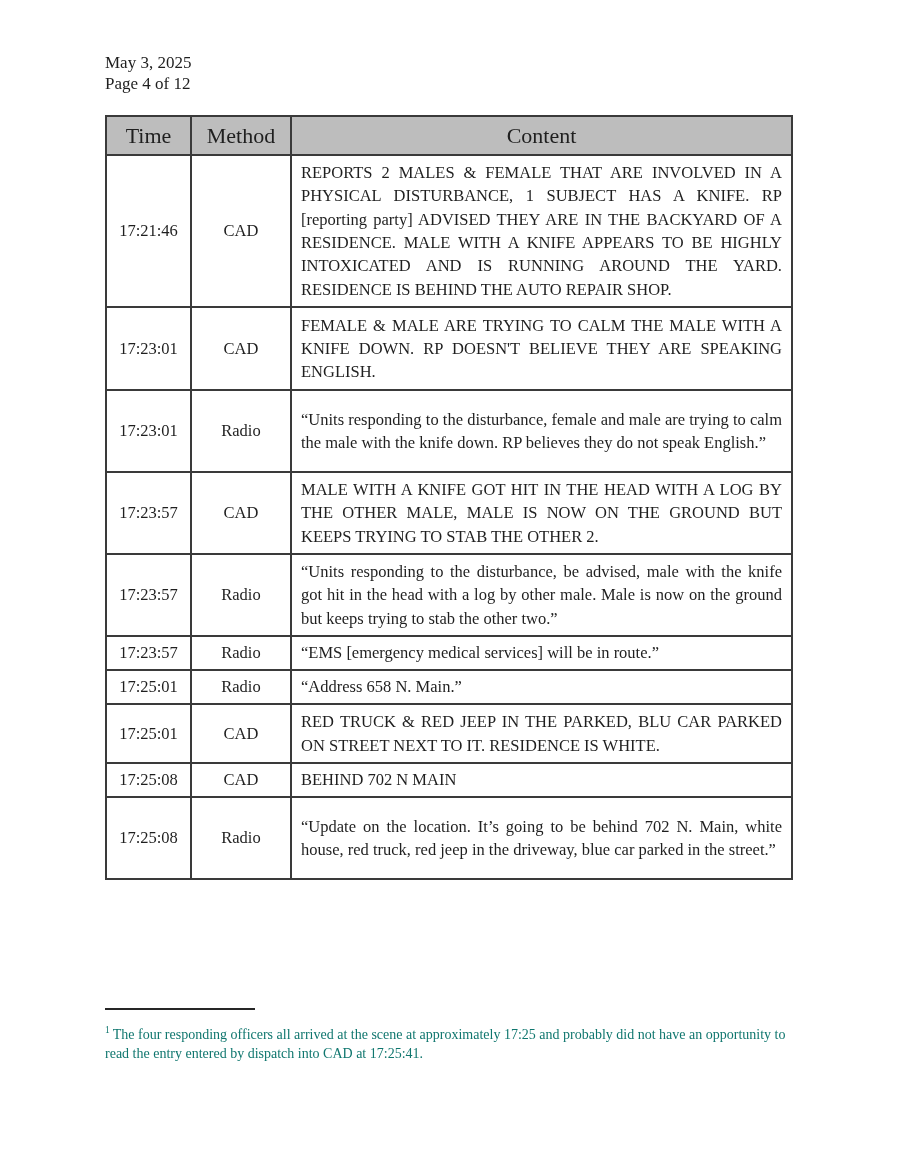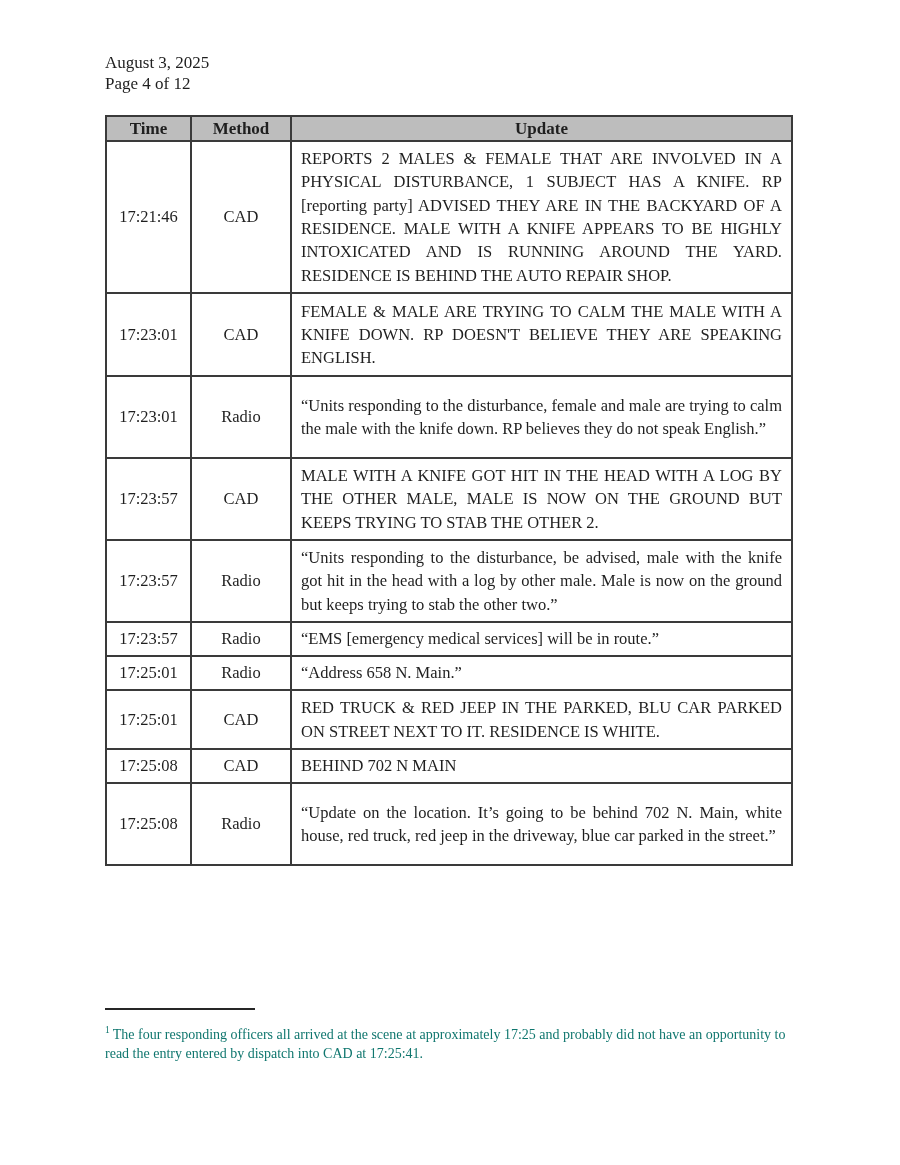--- a/index.html
+++ b/index.html
@@ -24,23 +24,23 @@
     top: 115px;
     width: 688px;
     border-collapse: collapse;
     table-layout: fixed;
   }
   .log-table col.col-time   { width: 85px;  }
   .log-table col.col-method { width: 100px; }
   .log-table th {
     background: var(--header-bg, #bdbdbd);
     border: 2px solid var(--border, #3a3a3a);
-    font-size: 17px;
-    font-weight: bold;
-    height: 25px;
+    font-size: 22px;
+    font-weight: normal;
+    height: 39px;
     text-align: center;
     vertical-align: middle;
   }
   .log-table td {
     border: 2px solid var(--border, #3a3a3a);
     vertical-align: middle;
     font-size: 16.5px;
   }
   td.time, td.method { text-align: center; }
   td.content {
@@ -67,35 +67,35 @@
     text-align: left;
   }
   .footnote sup { font-size: 9.5px; margin-right: 3px; }
 </style>
 </head>
 <body>
 
 <div class="page">
 
   <header class="page-header">
-    <div>August 3, 2025</div>
+    <div>May 3, 2025</div>
     <div>Page 4 of 12</div>
   </header>
 
   <table class="log-table">
     <colgroup>
       <col class="col-time">
       <col class="col-method">
       <col class="col-content">
     </colgroup>
     <thead>
       <tr>
         <th>Time</th>
         <th>Method</th>
-        <th>Update</th>
+        <th>Content</th>
       </tr>
     </thead>
     <tbody>
       <tr style="height:152px">
         <td class="time">17:21:46</td>
         <td class="method">CAD</td>
         <td class="content">REPORTS 2 MALES &amp; FEMALE THAT ARE INVOLVED IN A PHYSICAL DISTURBANCE, 1 SUBJECT HAS A KNIFE. RP [reporting party] ADVISED THEY ARE IN THE BACKYARD OF A RESIDENCE. MALE WITH A KNIFE APPEARS TO BE HIGHLY INTOXICATED AND IS RUNNING AROUND THE YARD. RESIDENCE IS BEHIND THE AUTO REPAIR SHOP.</td>
       </tr>
       <tr style="height:83px">
         <td class="time">17:23:01</td>

